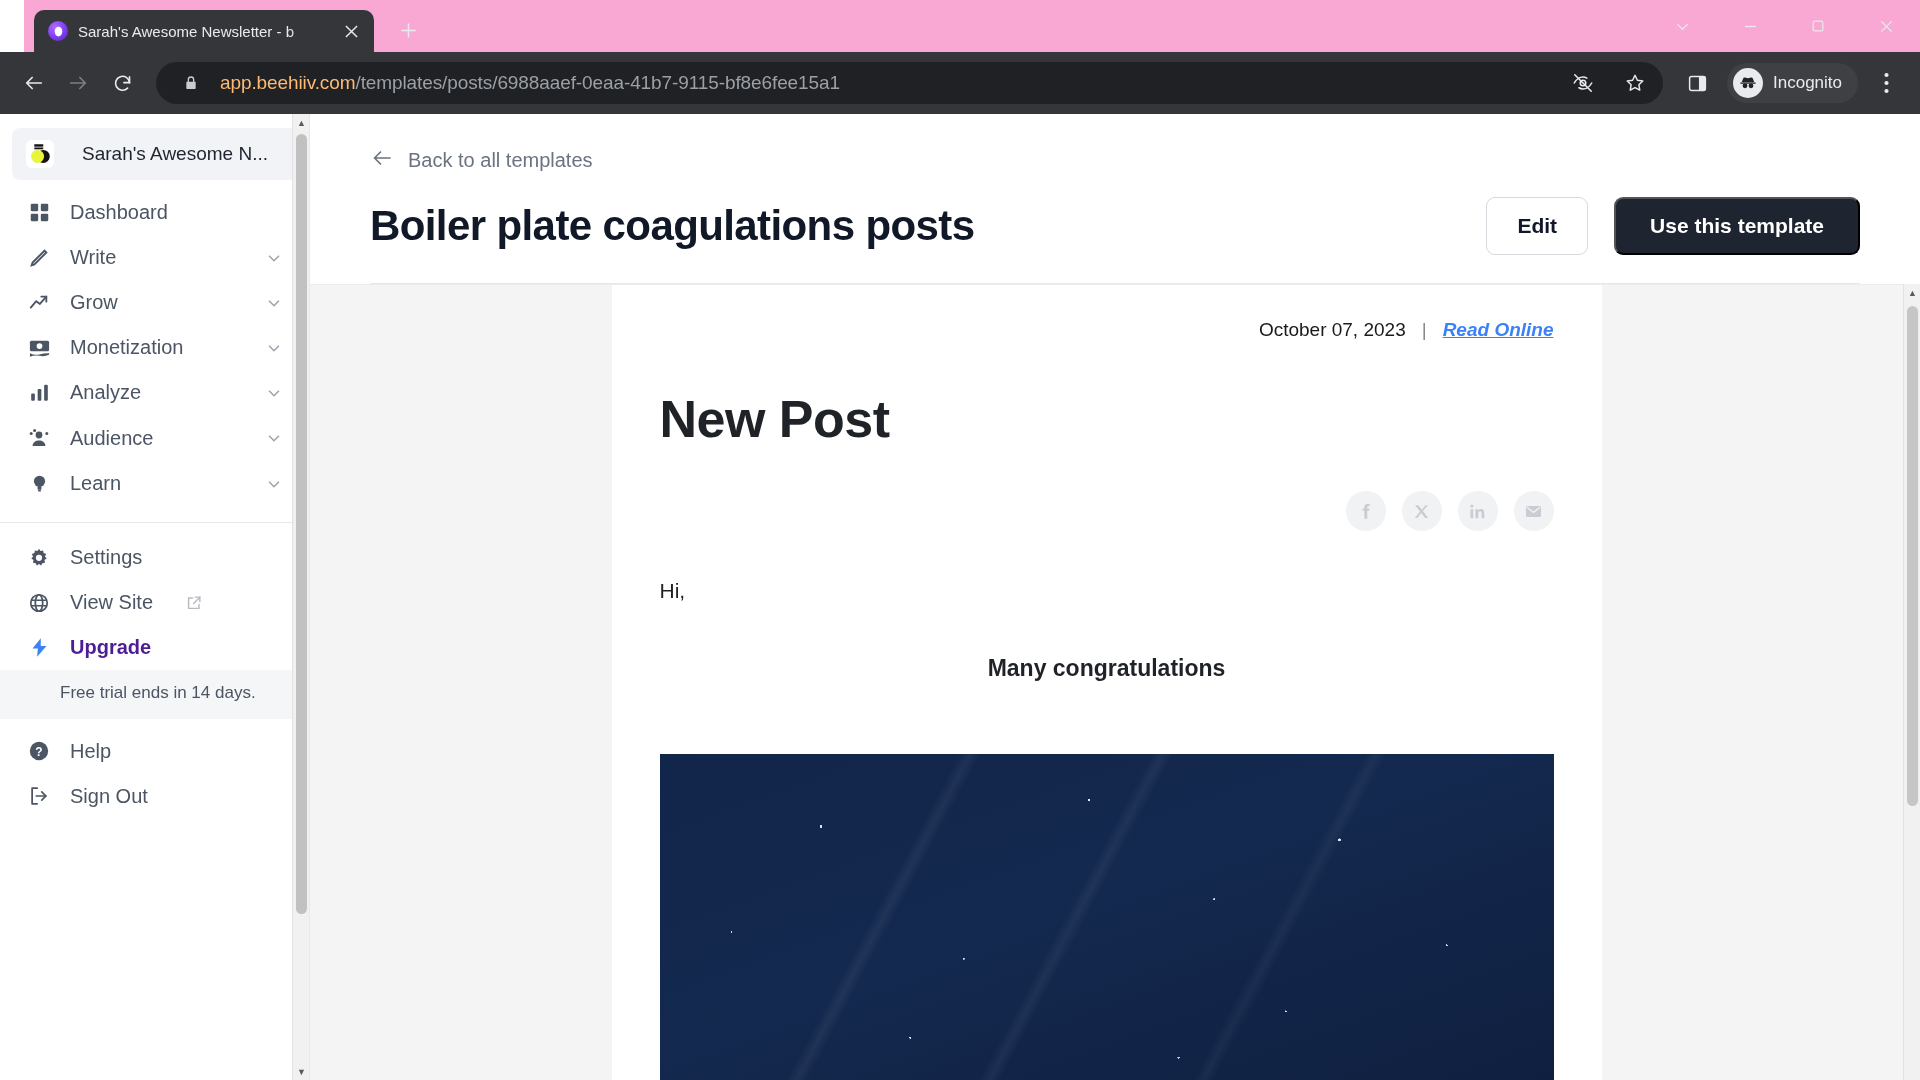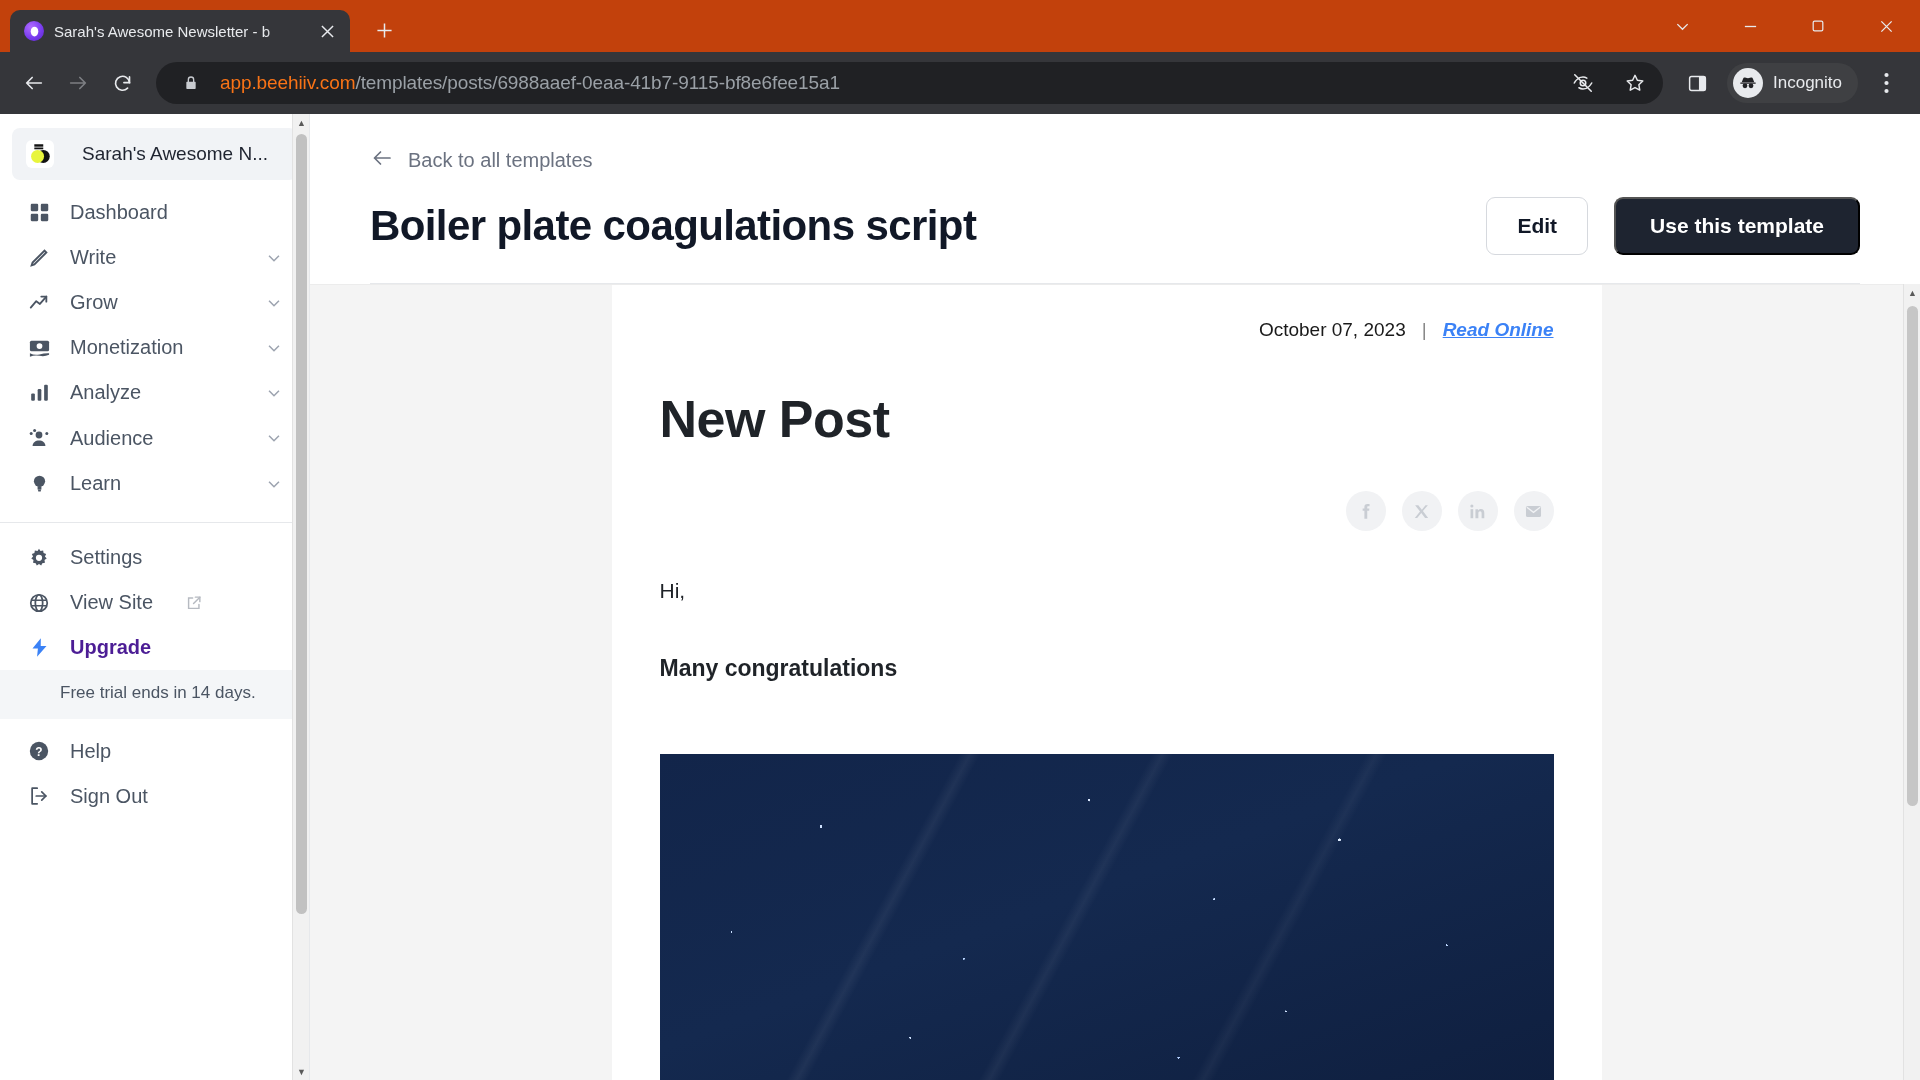--- a/index.html
+++ b/index.html
@@ -6,22 +6,22 @@
   html, body {
     width: 1920px; height: 1080px; overflow: hidden;
     font-family: "Liberation Sans", sans-serif;
     background: #fff;
   }
 
   
   .browser { width: 1920px; height: 1080px; display: flex; flex-direction: column; }
 
   .tabstrip {
-    height: 52px; background: #c2410c; display: flex; align-items: flex-end;
-    padding-left: 10px; position: relative; flex: 0 0 52px;
+    height: 52px; background: #f9a8d4; display: flex; align-items: flex-end;
+    padding-left: 10px; position: relative; flex: 0 0 52px; margin-left: 24px;
   }
   .tab {
     height: 42px; width: 340px; background: #35363a; border-radius: 10px 10px 0 0;
     display: flex; align-items: center; padding: 0 10px 0 14px; gap: 10px;
     position: relative;
   }
   .favicon {
     width: 20px; height: 20px; border-radius: 50%;
     background: radial-gradient(circle at 35% 30%, #b06bff 0%, #7a3df0 55%, #5b24c9 100%);
     display: flex; align-items: center; justify-content: center; flex: 0 0 20px;
@@ -61,21 +61,21 @@
   .nav-btn.disabled { color: #7d7f83; }
   .omnibox {
     flex: 1; height: 42px; background: #202124; border-radius: 21px;
     display: flex; align-items: center; padding: 0 8px 0 18px; margin: 0 10px;
     gap: 12px; min-width: 0;
   }
   .omni-url {
     flex: 1; font-size: 19px; color: #9aa0a6; white-space: nowrap;
     overflow: hidden; letter-spacing: -0.1px;
   }
-  .omni-url b { color: #f97316; font-weight: 400; }
+  .omni-url b { color: #fdba74; font-weight: 400; }
   .omni-icon { width: 34px; height: 34px; border-radius: 50%; display:flex;
     align-items:center; justify-content:center; color:#c9ccd1; flex:0 0 34px; }
   .tb-icon { width: 40px; height: 40px; border-radius: 50%; display:flex;
     align-items:center; justify-content:center; color:#e8eaed; flex:0 0 40px; }
   .incognito-pill {
     height: 40px; display: flex; align-items: center; gap: 10px;
     padding: 0 16px 0 6px; border-radius: 20px; background: #3f4043; margin-left: 6px;
   }
   .incog-avatar {
     width: 30px; height: 30px; border-radius: 50%; background: #e8eaed;
@@ -179,21 +179,21 @@
   .meta-sep { color: #888; }
   .meta-link { text-decoration: underline; font-style: italic; font-weight: 600; color: #3b82f6; }
   .post-h1 { font-size: 52px; font-weight: 700; color: #1f2328; margin: 48px 0 16px;
     letter-spacing: -0.5px; }
   .socials { display: flex; gap: 16px; justify-content: flex-end; margin-top: 42px; }
   .soc {
     width: 40px; height: 40px; border-radius: 50%; background: #f1f2f4;
     display: flex; align-items: center; justify-content: center; color: #c9cdd3;
   }
   .body-text { font-size: 21px; color: #1f2328; margin-top: 48px; }
-  .body-strong { font-size: 23px; font-weight: 700; color: #1f2328; margin-top: 52px; }
+  .body-strong { font-size: 23px; font-weight: 700; color: #1f2328; margin-top: 52px; text-align: center; }
   .hero-img {
     margin-top: 72px; height: 330px; width: 100%;
     background:
       radial-gradient(2.5px 2.5px at 18% 22%, #cfe2ff 50%, transparent 55%),
       radial-gradient(2px 2px at 34% 62%, #b9d6ff 50%, transparent 55%),
       radial-gradient(2.5px 2.5px at 48% 14%, #dce9ff 50%, transparent 55%),
       radial-gradient(2px 2px at 62% 44%, #c3dbff 50%, transparent 55%),
       radial-gradient(2.5px 2.5px at 76% 26%, #e0edff 50%, transparent 55%),
       radial-gradient(2px 2px at 88% 58%, #bcd7ff 50%, transparent 55%),
       radial-gradient(2px 2px at 28% 86%, #cfe2ff 50%, transparent 55%),
@@ -525,21 +525,21 @@
         <a class="back-link">
           <span>
             <svg width="24" height="24" viewBox="0 0 24 24" stroke="currentColor" stroke-width="1.7" fill="none" stroke-linecap="round" stroke-linejoin="round">
               <path d="M20 12 H4.5 M10.5 6 L4.5 12 L10.5 18"></path>
             </svg>
           </span>
           <span>Back to all templates</span>
         </a>
 
         <div class="title-row">
-          <h1 class="page-title">Boiler plate coagulations script</h1>
+          <h1 class="page-title">Boiler plate coagulations posts</h1>
           <div class="btn-group">
             <button class="btn btn-secondary">Edit</button>
             <button class="btn btn-primary">Use this template</button>
           </div>
         </div>
       </div>
 
       <div class="preview-wrap">
         <div class="preview-outer">
           <div class="preview-sheet">

